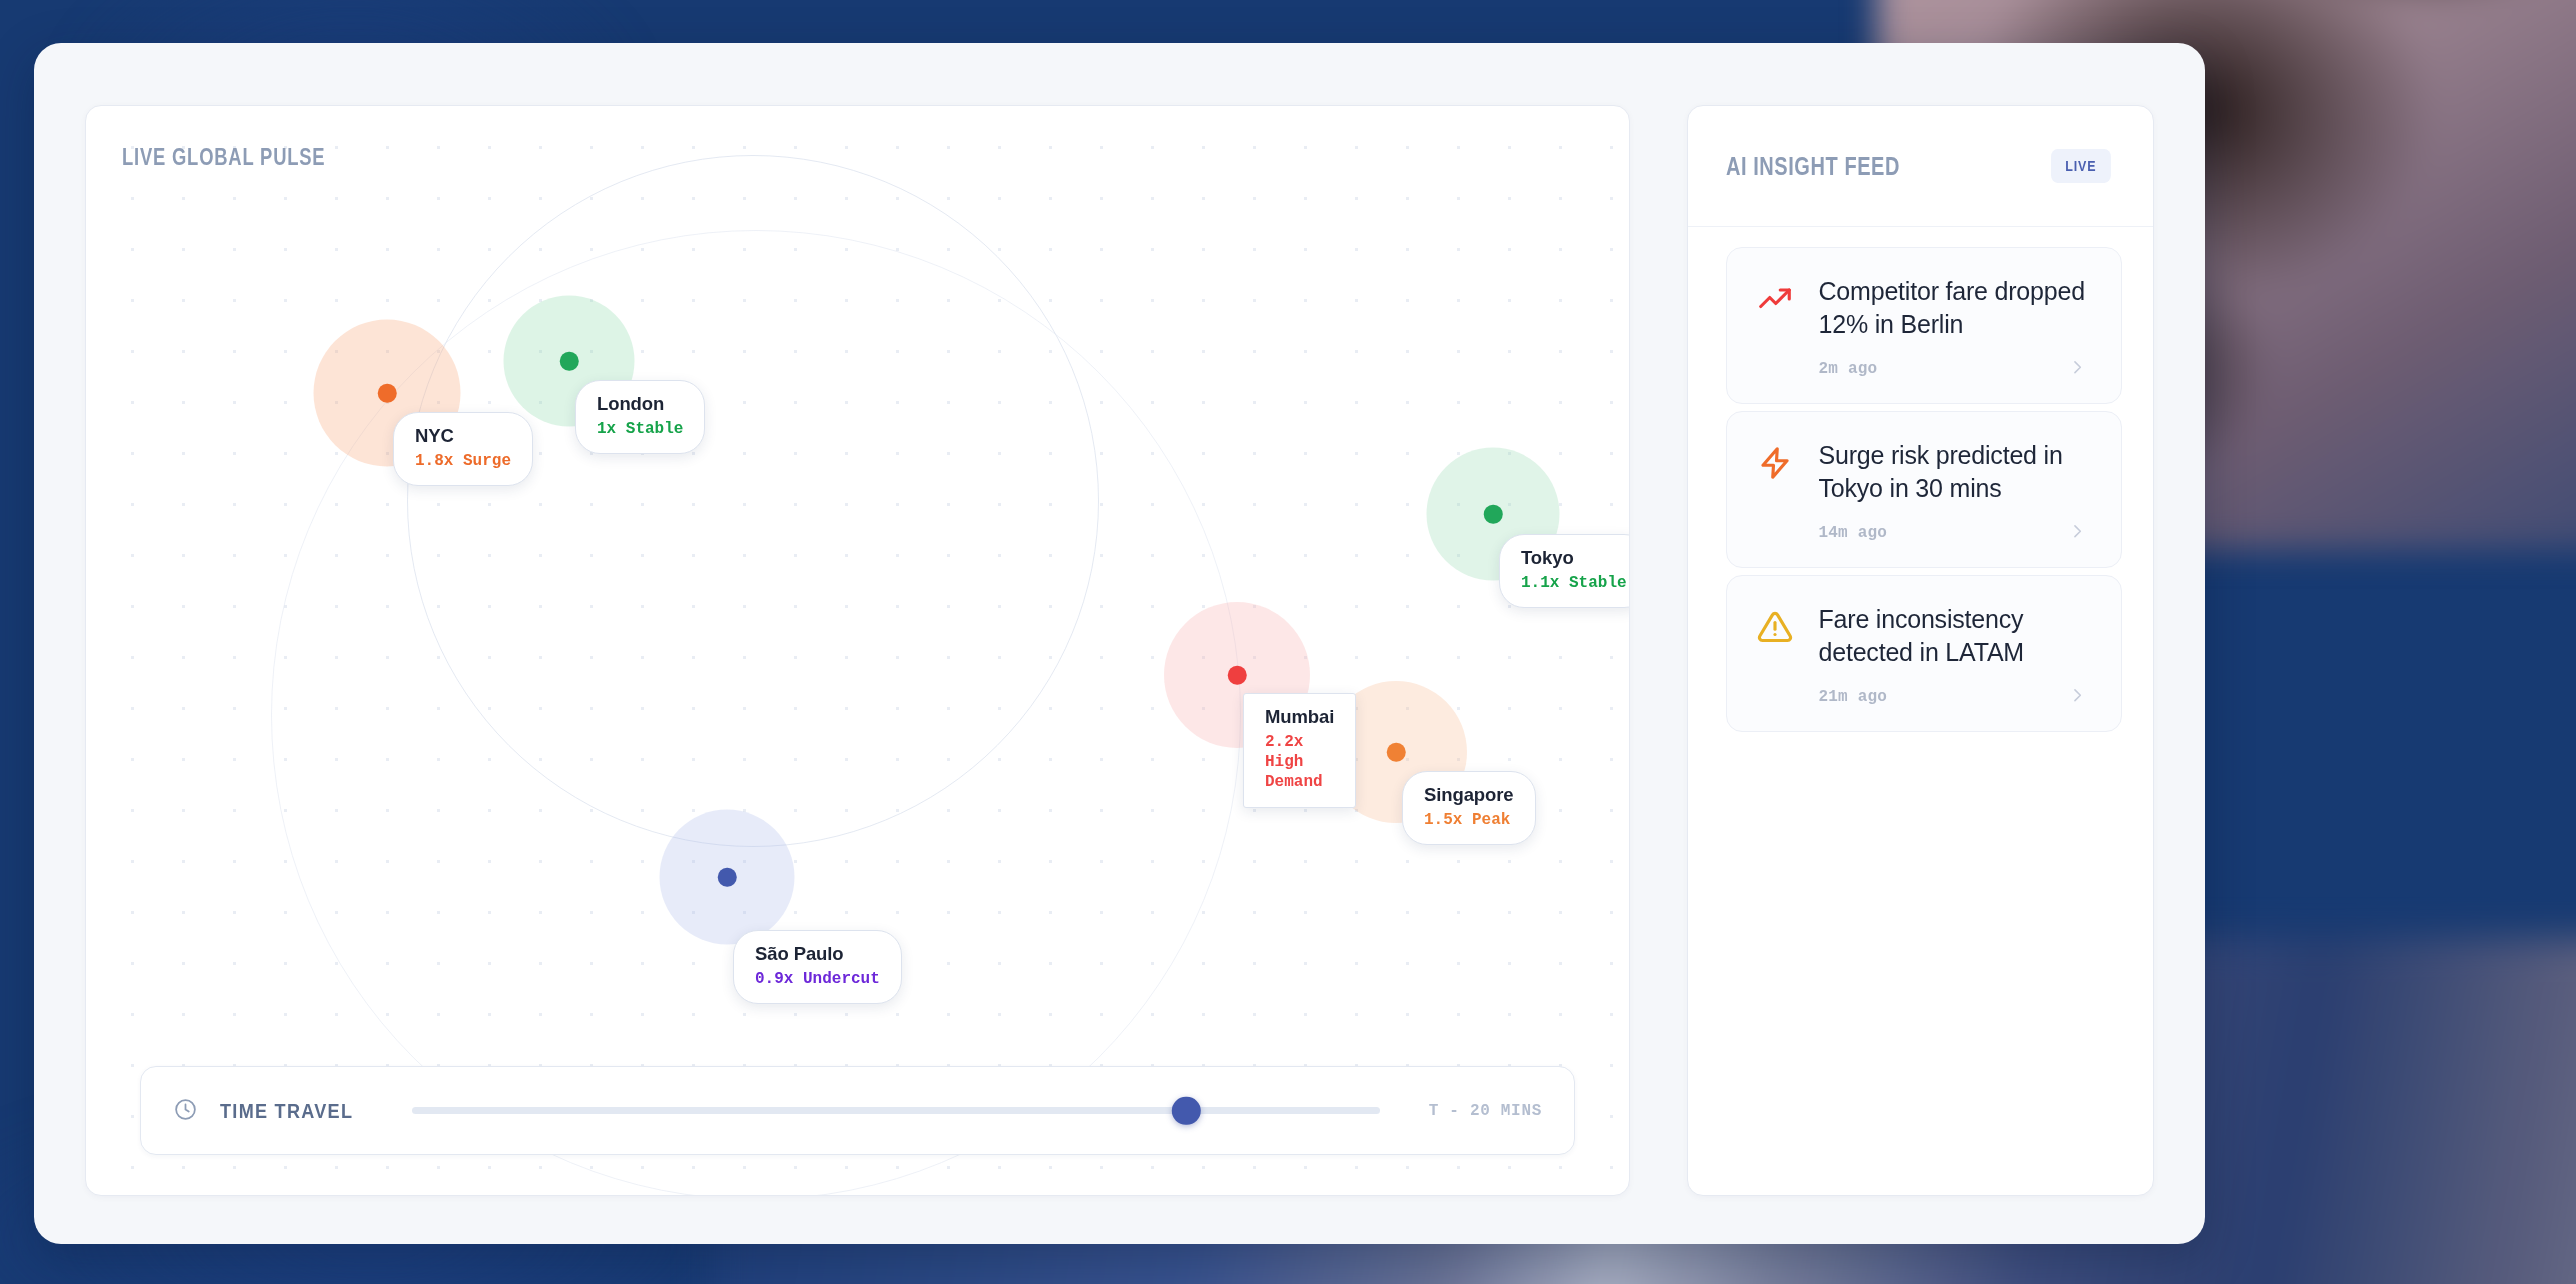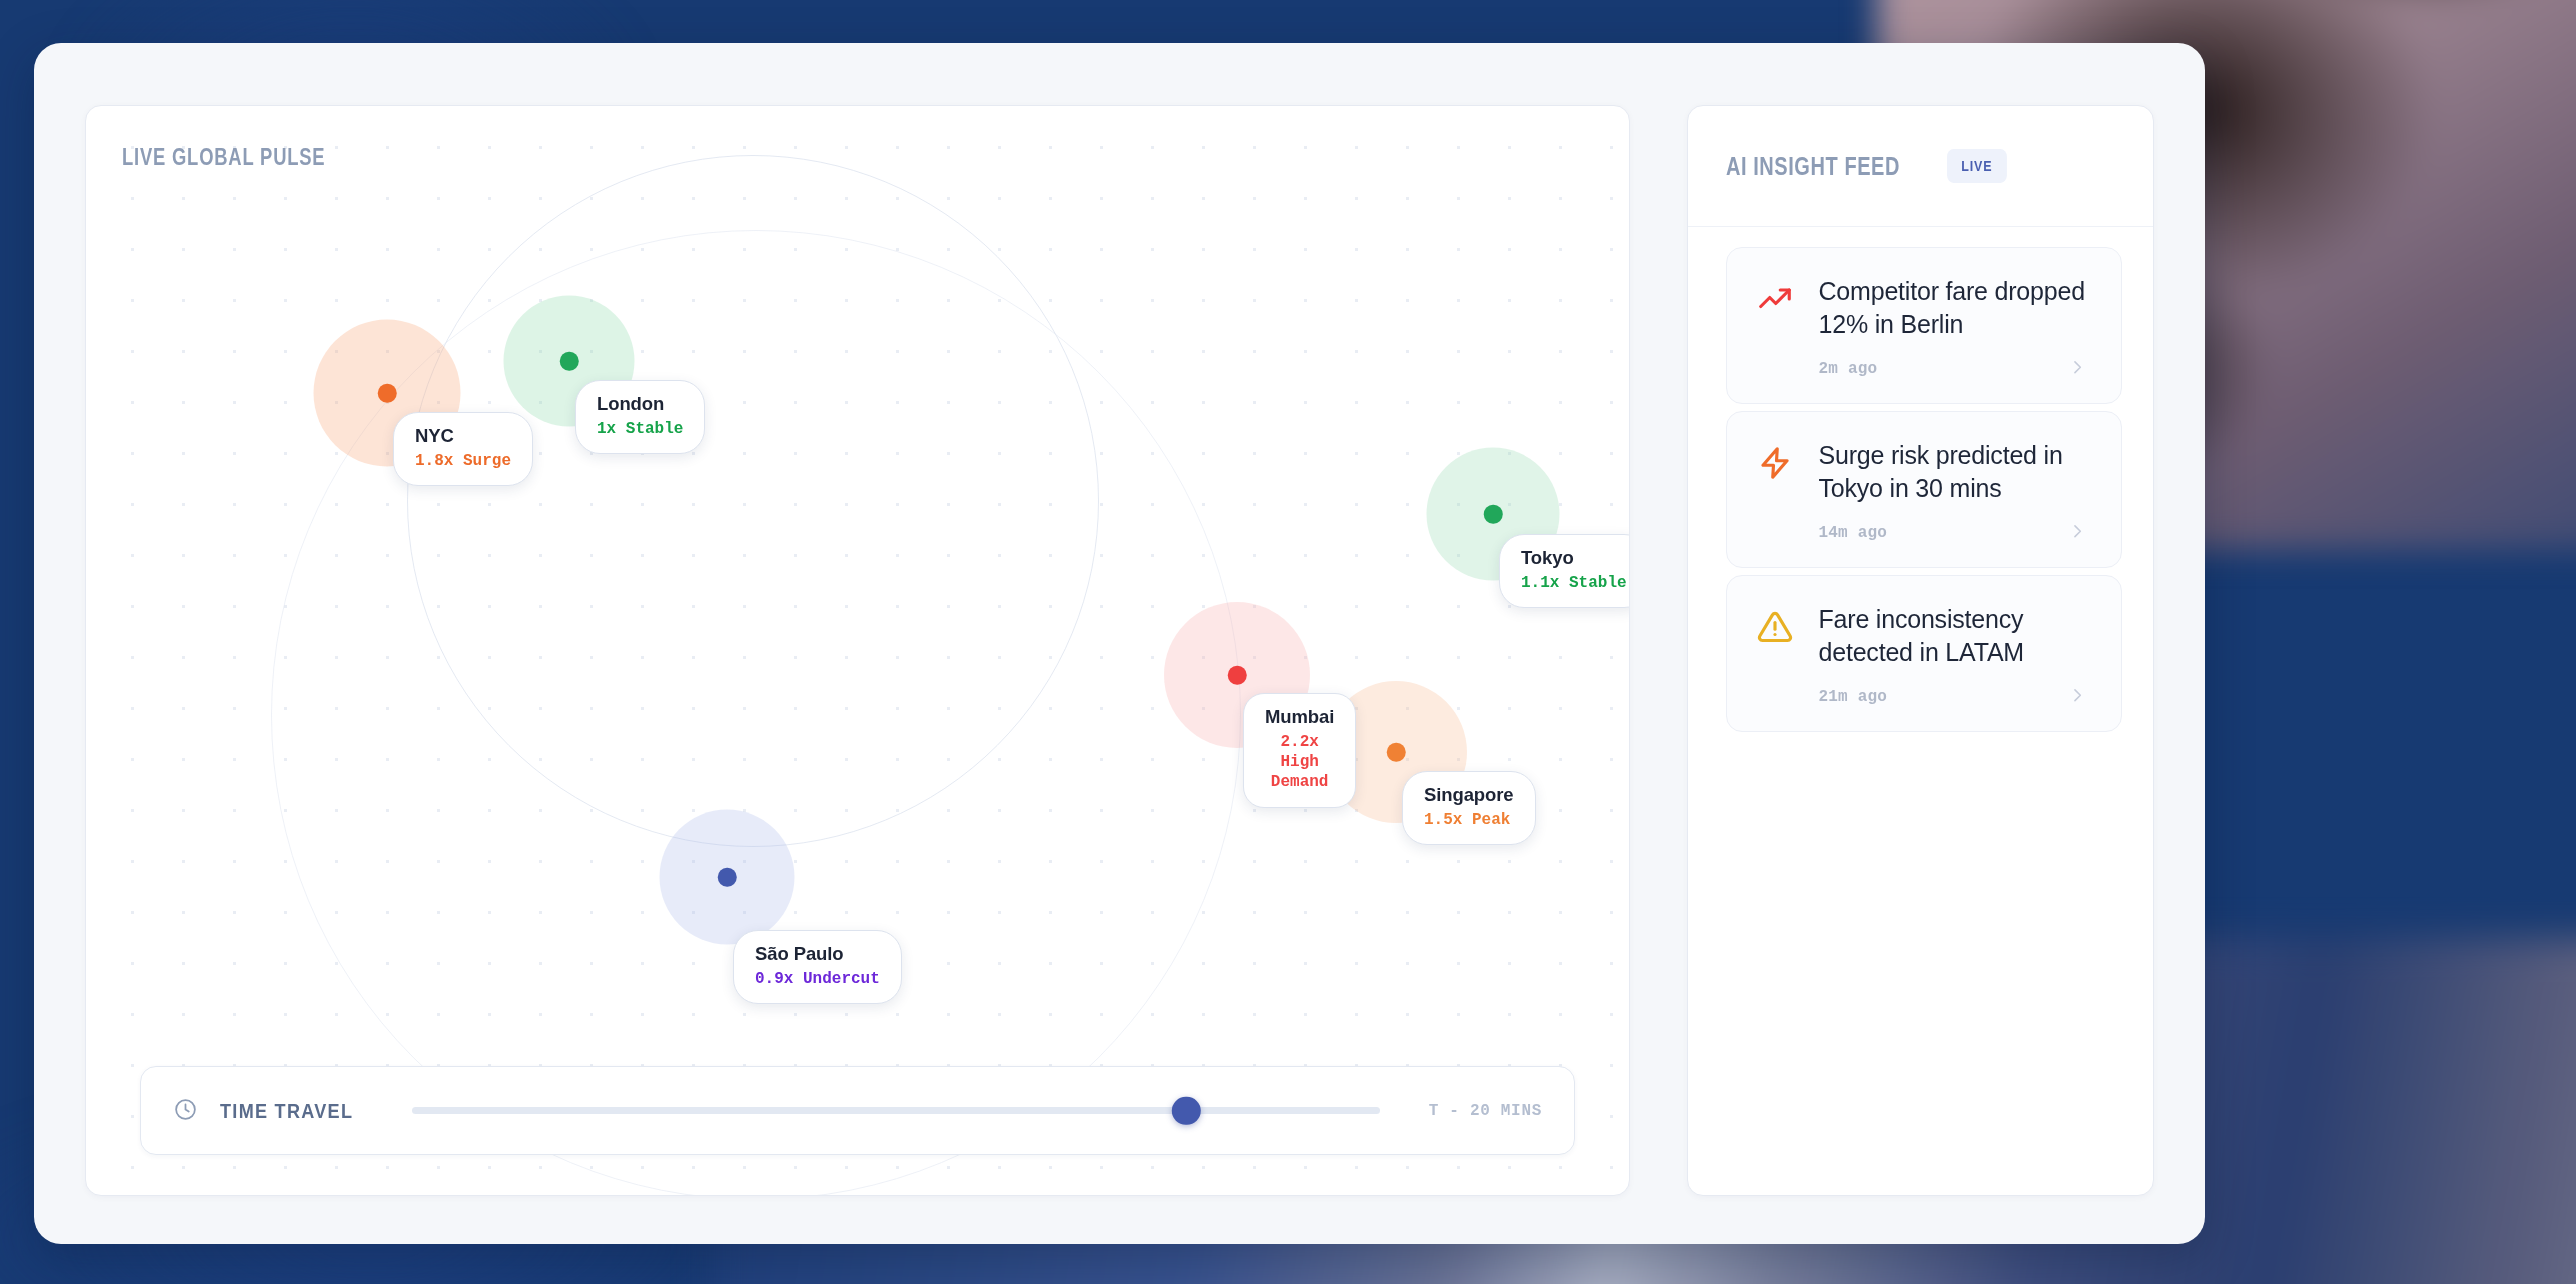--- a/index.html
+++ b/index.html
@@ -131,21 +131,21 @@
 
   .tip {
     position: absolute;
     background: #ffffff;
     border: 0.6px solid #dde3ee;
     border-radius: 25px;
     padding: 12.4px 21px 13.6px 21px;
     box-shadow: 0 3.7px 12.4px rgba(25,45,90,0.10);
     white-space: nowrap;
   }
-  .tip.wrap { white-space: normal; max-width: 155px; border-radius: 21px; text-align: center; }
+  .tip.wrap { white-space: normal; max-width: 155px; border-radius: 3px; }
 
   .tip-city {
     font-size: 18.5px;
     font-weight: 700;
     color: #1d2435;
     line-height: 1.16;
     letter-spacing: -0.1px;
   }
   .tip-stat {
     margin-top: 3.7px;
@@ -226,20 +226,21 @@
     flex-direction: column;
     overflow: hidden;
   }
 
   #feed-header {
     flex: none;
     height: 121px;
     padding: 0 38px;
     display: flex;
     align-items: center;
+    justify-content: space-between;
     border-bottom: 0.6px solid #eef1f7;
   }
   #feed-title {
     font-size: 25px;
     font-weight: 700;
     letter-spacing: 0.7px;
     color: #8d9cb5;
     transform: scaleX(0.80);
     transform-origin: left center;
     white-space: nowrap;

